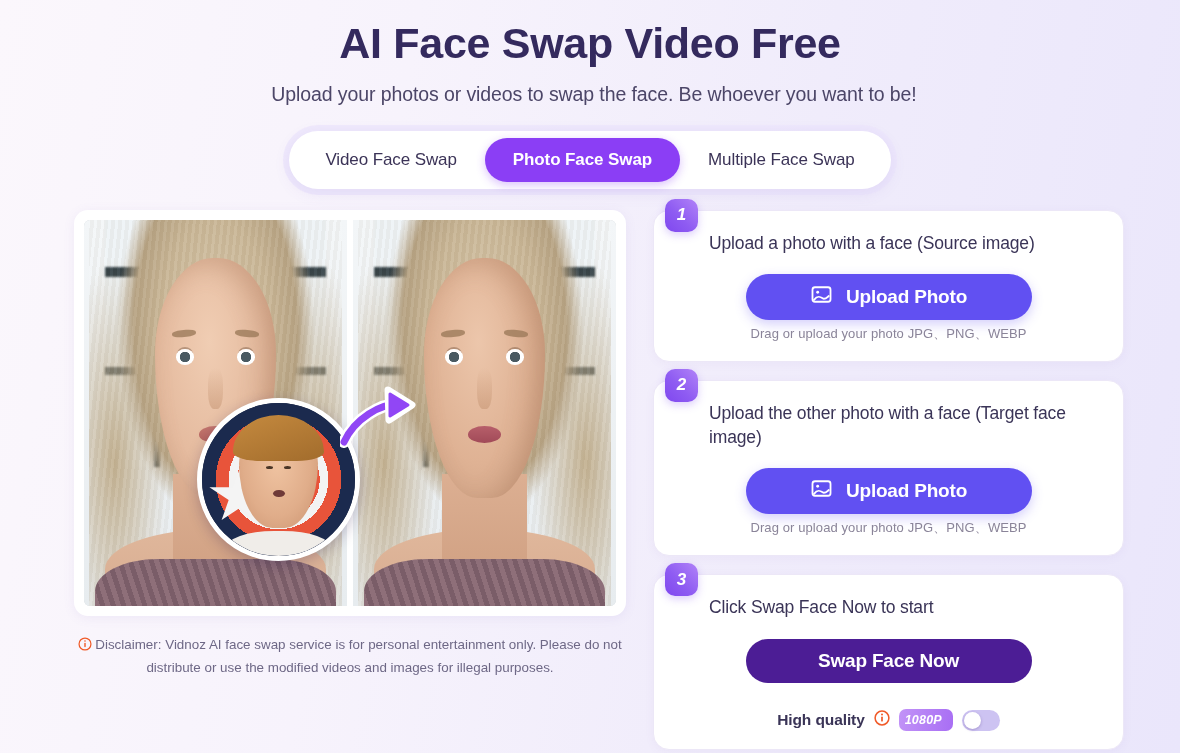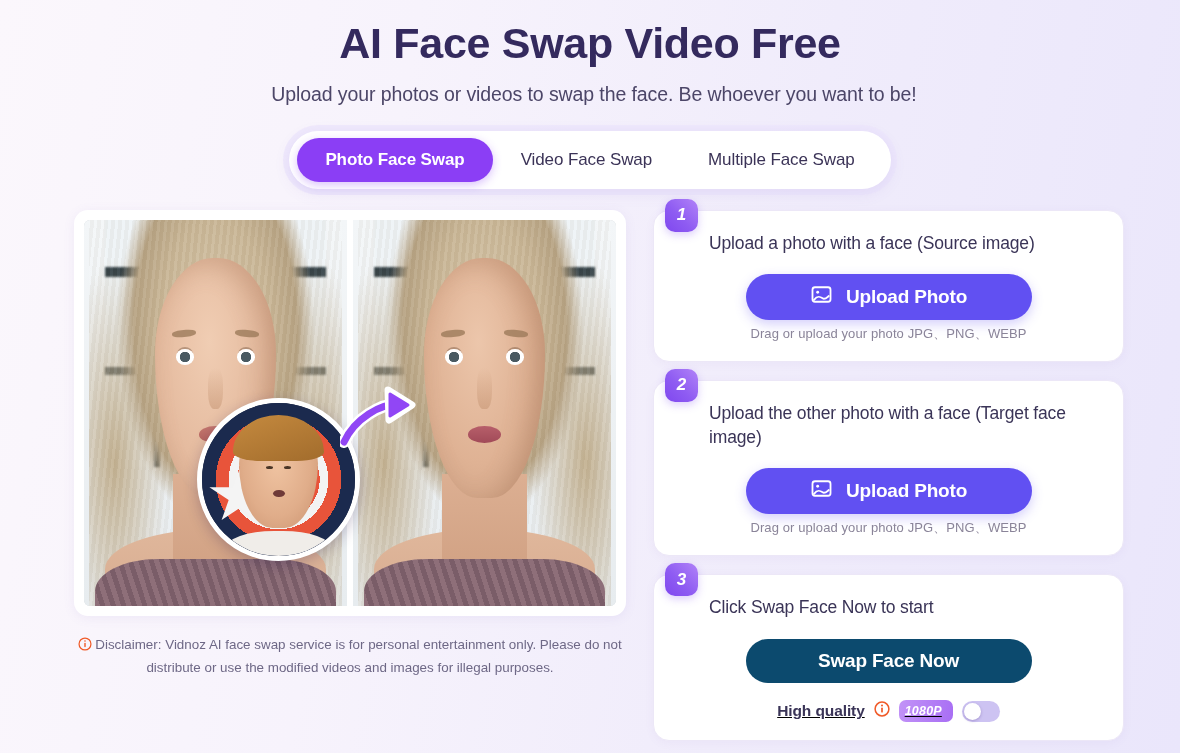--- a/index.html
+++ b/index.html
@@ -283,33 +283,32 @@
     margin-top: 5px;
     text-align: center;
     font-size: 13px;
     color: #8a8499;
     letter-spacing: 0.1px;
   }
   .swap-btn {
     display: block;
     width: 286px; height: 44px;
     margin: 20px auto 0 auto;
-    background: #0c4a6e;
+    background: #4c1d95;
     border: none;
     border-radius: 26px;
     color: #ffffff;
     font-size: 19px;
     font-weight: bold;
     cursor: not-allowed;
     letter-spacing: -0.2px;
   }
   .quality-row {
     display: flex; align-items: center; justify-content: center; gap: 9px;
-    margin-top: 17px;
-    text-decoration: underline;
+    margin-top: 26px;
   }
   .quality-label {
     font-size: 15.5px; font-weight: bold; color: #3a3457;
     letter-spacing: -0.1px;
   }
   .res-badge {
     background: linear-gradient(100deg, #c293f7 0%, #a86ef4 100%);
     color: #ffffff;
     font-size: 12.5px;
     font-weight: bold;
@@ -336,22 +335,22 @@
   }
 </style>
 </head>
 <body>
 
 <h1 class="page-title">AI Face Swap Video Free</h1>
 <p class="page-subtitle">Upload your photos or videos to swap the face. Be whoever you want to be!</p>
 
 <div class="tabbar-wrap">
   <div class="tabbar">
+    <div class="tab">Video Face Swap</div>
     <div class="tab active">Photo Face Swap</div>
-    <div class="tab">Video Face Swap</div>
     <div class="tab">Multiple Face Swap</div>
   </div>
 </div>
 
 <div class="main">
 
   <div class="preview-col">
     <div class="preview-card">
       <div class="preview-inner">
 

